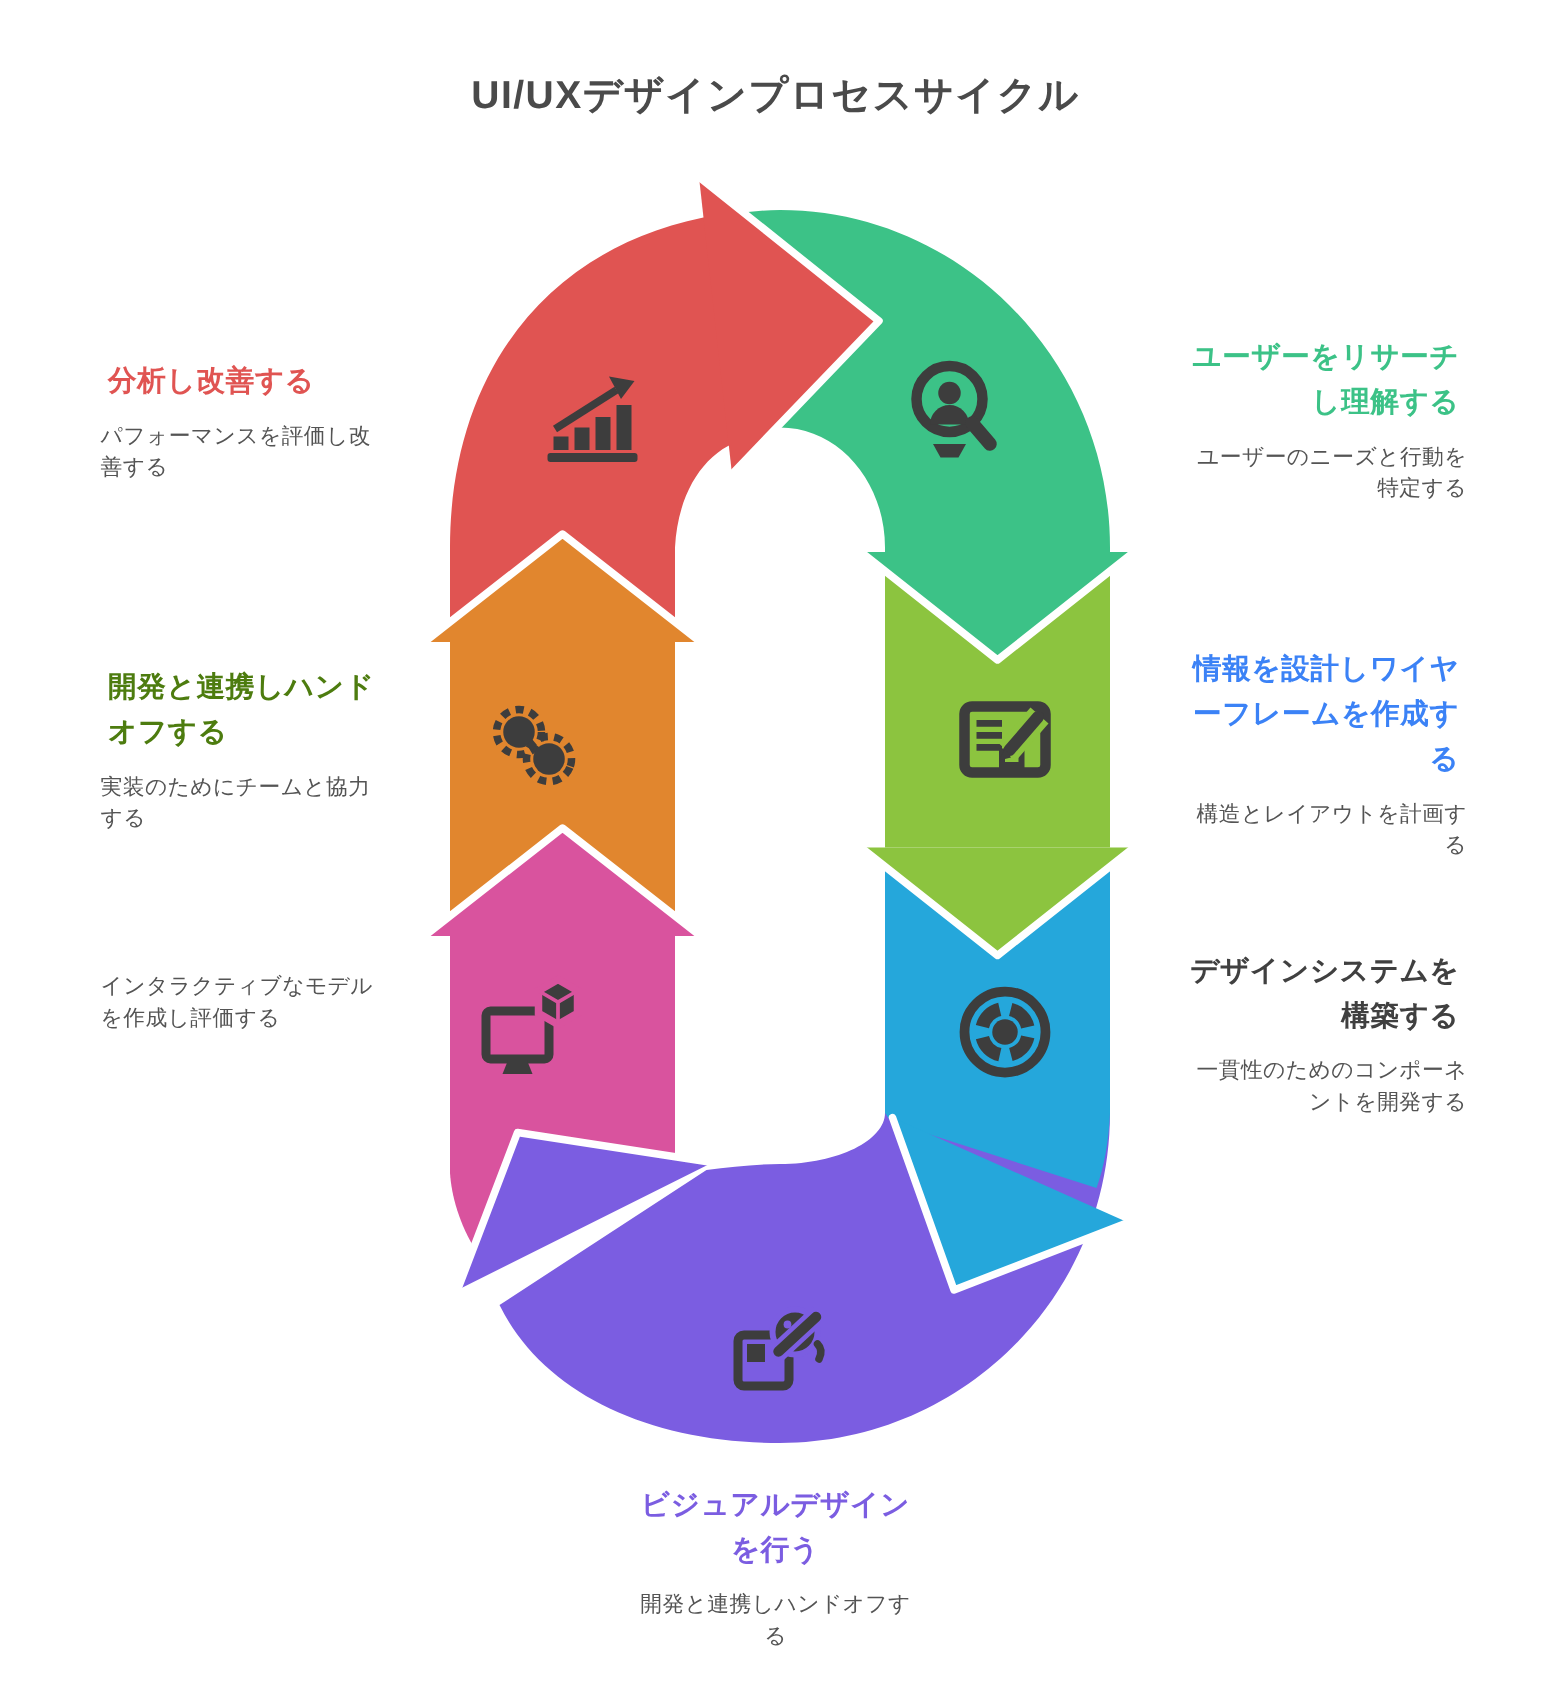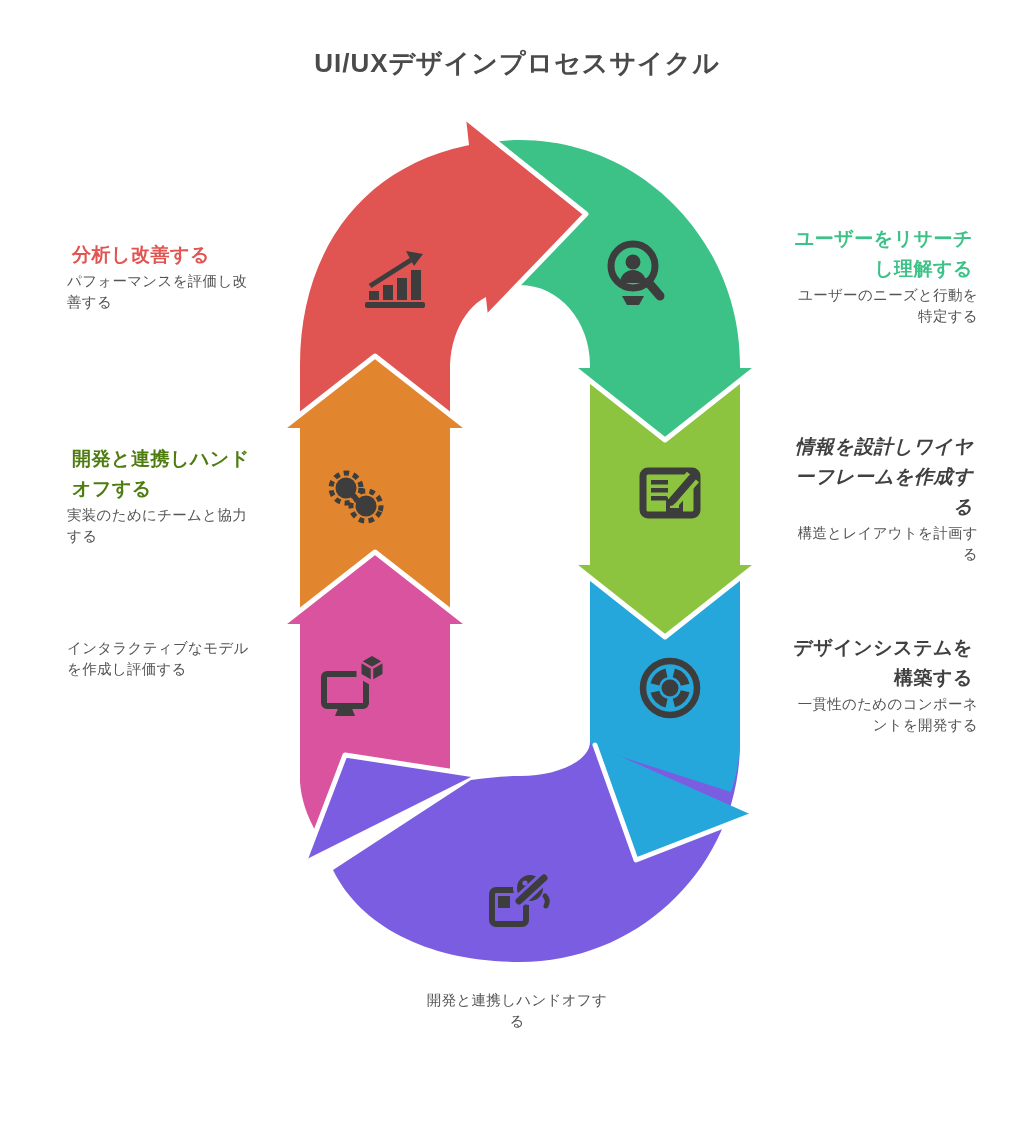--- a/index.html
+++ b/index.html
@@ -13,21 +13,21 @@
     font-size:26px;font-weight:700;color:#4A4A4A;letter-spacing:1px;
   }
   .step-block{position:absolute;}
   .step-block.align-right{text-align:left;}
   .step-block.align-left{text-align:right;}
   .step-block.align-center{text-align:center;}
   .step-label{
     font-size:19px;font-weight:700;line-height:30px;letter-spacing:0.5px;
   }
   .step-desc{
-    font-size:14.5px;line-height:21px;color:#545454;margin-top:1px;letter-spacing:0.3px;
+    font-size:14.5px;line-height:21px;color:#545454;margin-top:11px;letter-spacing:0.3px;
   }
   .w-label{width:180px;}
   .w-desc{width:185px;}
   .align-right .w-label,.align-right .w-desc{margin-left:auto;}
   .align-center .w-label,.align-center .w-desc{margin-left:auto;margin-right:auto;}
 </style>
 </head>
 <body>
 
 <div class="main-title">UI/UXデザインプロセスサイクル</div>
@@ -149,30 +149,31 @@
   <div class="step-label w-label" style="color: rgb(224, 84, 82);">分析し改善する</div>
   <div class="step-desc w-desc">パフォーマンスを評価し改善する</div>
 </div>
 
 <div class="step-block align-left" style="left:793px;top:224px;width:222px">
   <div class="step-label w-label" style="color: rgb(60, 194, 135);">ユーザーをリサーチし理解する</div>
   <div class="step-desc w-desc">ユーザーのニーズと行動を特定する</div>
 </div>
 
 <div class="step-block align-left" style="left:793px;top:432px;width:222px">
-  <div class="step-label w-label" style="color: #404040; font-style: italic;">情報を設計しワイヤーフレームを作成する</div>
+  <div class="step-label w-label" style="color: #3b82f6;">情報を設計しワイヤーフレームを作成する</div>
   <div class="step-desc w-desc">構造とレイアウトを計画する</div>
 </div>
 
 <div class="step-block align-left" style="left:793px;top:633px;width:222px">
   <div class="step-label w-label" style="color: #404040;">デザインシステムを構築する</div>
   <div class="step-desc w-desc">一貫性のためのコンポーネントを開発する</div>
 </div>
 
 <div class="step-block align-center" style="left:391px;top:989px;width:252px">
+  <div class="step-label w-label" style="color: rgb(123, 93, 225);">ビジュアルデザインを行う</div>
   <div class="step-desc w-desc">開発と連携しハンドオフする</div>
 </div>
 
 <div class="step-block align-right" style="left:30px;top:637px;width:222px">
   <div class="step-desc w-desc">インタラクティブなモデルを作成し評価する</div>
 </div>
 
 <div class="step-block align-right" style="left:30px;top:444px;width:222px">
   <div class="step-label w-label" style="color: #4d7c0f;">開発と連携しハンドオフする</div>
   <div class="step-desc w-desc">実装のためにチームと協力する</div>

